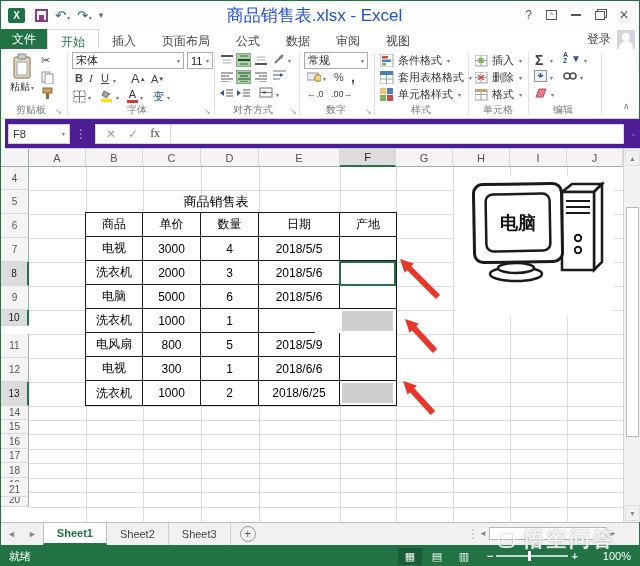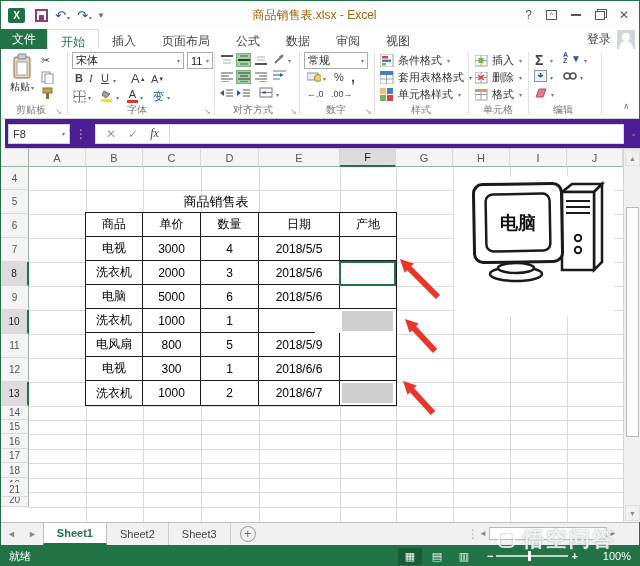--- a/index.html
+++ b/index.html
@@ -8,21 +8,21 @@
   .ab{position:absolute}
   .r{display:flex;align-items:center}
   .win{width:640px;height:566px;border:1px solid #217346;position:relative;background:#fff}
   
   .titlebar{left:0;top:0;width:100%;height:28px;background:#fdfdfd;display:flex;align-items:center}
   .xlicon{width:17px;height:15px;background:#1e7145;color:#fff;font-weight:bold;font-size:10px;display:flex;align-items:center;justify-content:center;border-radius:2px;margin-left:7px}
   .qat{display:flex;align-items:center;gap:7px;margin-left:10px;color:#2b579a;font-size:13px}
   .floppy{width:13px;height:13px;border:2px solid #8e3a80;position:relative}
   .floppy:before{content:"";position:absolute;left:2px;top:4px;width:5px;height:5px;background:#8e3a80}
   .dd{font-size:6px;color:#777;margin-left:1px}
-  .title{position:absolute;left:0;right:11px;text-align:center;color:#a16207;font-size:12px;pointer-events:none}
+  .title{position:absolute;left:0;right:11px;text-align:center;color:#1d4ed8;font-size:17px;pointer-events:none}
   .wbtns{margin-left:auto;display:flex;align-items:center;gap:14px;margin-right:10px;color:#555;font-size:12px}
   .boxbtn{width:11px;height:10px;border:1px solid #555;font-size:7px;line-height:8px;text-align:center}
   .restorebtn{width:10px;height:9px;border:1px solid #555;box-shadow:2px -2px 0 -1px #fff,2px -2px 0 0 #555}
   .minbar{width:10px;height:2px;background:#555}
   
   .tabrow{left:0;top:28px;width:100%;height:20px;background:#fff;display:flex;align-items:stretch}
   .filetab{width:46px;background:#217346;color:#fff;display:flex;align-items:center;justify-content:center;font-size:12px}
   .rtab{padding:12px 13px;display:flex;align-items:center;color:#444;font-size:12px}
   .rtab.active{color:#217346;border:1px solid #d8d8d8;border-bottom:none;background:#fff}
   .signin{margin-left:auto;display:flex;align-items:center;gap:6px;color:#444;padding-right:4px}
@@ -389,21 +389,21 @@
 
   <div class="fbar ab">
     <div class="namebox">
         <span>F8</span>
         <span class="dd">▾</span>
       </div>
     <span style="color:#b5b5b5;margin-left:5px">⋮</span>
     <div class="fxbtns">
       <span>✕</span>
       <span>✓</span>
-      <span style="font-family:'Liberation Serif',serif;font-style:italic;color:#444">fx</span>
+      <span style="font-family:'Liberation Serif',serif;color:#444">fx</span>
     </div>
     <div class="finput"></div>
     <span style="color:#888;font-size:8px;padding:0 6px">⌄</span>
   </div>
 
   <div class="ab" style="left:0;top:148px;width:28px;height:18px;background:#f4f4f4;border-right:1px solid #9fb0a5;border-bottom:1px solid #9fb0a5"></div>
   <div class="colhdr" style="left:28px;width:57px">A</div>
   <div class="colhdr" style="left:85px;width:57px">B</div>
   <div class="colhdr" style="left:142px;width:58px">C</div>
   <div class="colhdr" style="left:200px;width:58px">D</div>
@@ -413,21 +413,21 @@
   <div class="colhdr" style="left:452px;width:57px">H</div>
   <div class="colhdr" style="left:509px;width:57px">I</div>
   <div class="colhdr" style="left:566px;width:56px">J</div>
 
   <div class="rh" style="top:166px;height:23px">4</div>
   <div class="rh" style="top:189px;height:24px">5</div>
   <div class="rh" style="top:213px;height:24px">6</div>
   <div class="rh" style="top:237px;height:24px">7</div>
   <div class="rh sel" style="top:261px;height:24px">8</div>
   <div class="rh" style="top:285px;height:24px">9</div>
-  <div class="rh sel" style="top:309px;height:24px">10</div>
+  <div class="rh sel" style="top:309px;height:16px">10</div>
   <div class="rh" style="top:333px;height:24px">11</div>
   <div class="rh" style="top:357px;height:24px">12</div>
   <div class="rh sel" style="top:381px;height:24px">13</div>
   <div class="rh" style="top:405px;height:14px">14</div>
   <div class="rh" style="top:419px;height:14px">15</div>
   <div class="rh" style="top:433px;height:15px">16</div>
   <div class="rh" style="top:448px;height:14px">17</div>
   <div class="rh" style="top:462px;height:15px">18</div>
   <div class="rh" style="top:477px;height:14px">19</div>
   <div class="rh" style="top:491px;height:15px">20</div>
@@ -508,21 +508,21 @@
         <div class="tc" style="width:57px">电视</div>
         <div class="tc" style="width:58px">300</div>
         <div class="tc" style="width:58px">1</div>
         <div class="tc" style="width:81px">2018/6/6</div>
         <div class="tc" style="width:56px"></div>
       </div>
     <div class="trow">
         <div class="tc" style="width:57px">洗衣机</div>
         <div class="tc" style="width:58px">1000</div>
         <div class="tc" style="width:58px">2</div>
-        <div class="tc" style="width:81px">2018/6/7</div>
+        <div class="tc" style="width:81px">2018/6/25</div>
         <div class="tc" style="width:56px"></div>
       </div>
   </div>
 
   <div class="grayfill" style="left:341px;top:310px;width:51px;height:20px"></div>
   <div class="grayfill" style="left:341px;top:382px;width:51px;height:20px"></div>
   <div class="selbox" style="left:338px;top:260px;width:57px;height:25px"></div>
 
   <svg class="ab" style="left:392px;top:248px;z-index:6" width="52" height="172">
     <g>

